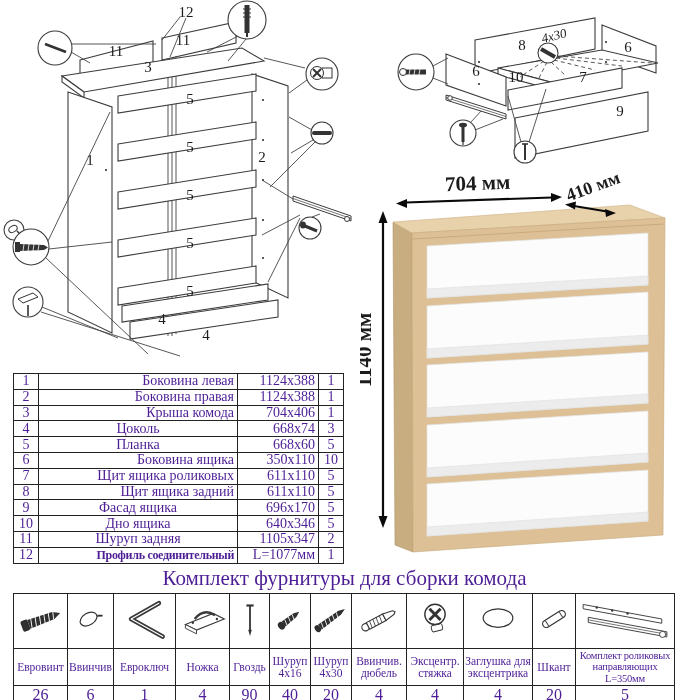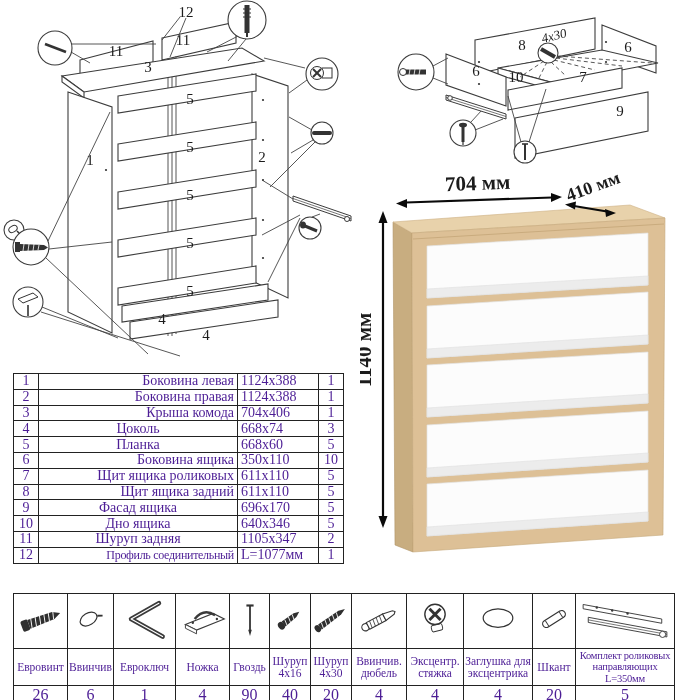--- a/index.html
+++ b/index.html
@@ -5,27 +5,27 @@
   html,body{margin:0;padding:0;background:#fff;}
   .page{position:relative;width:689px;height:700px;background:#fff;overflow:hidden;
         font-family:"Liberation Serif",serif;color:#4c1d95;}
   svg text{font-family:"Liberation Serif",serif;fill:#1c1c1c;}
   .diag{position:absolute;}
   
   #parts-table{position:absolute;left:13px;top:373px;border-collapse:collapse;
                font-size:14px;line-height:1;}
   #parts-table td{border:1.4px solid #222;height:14.8px;padding:0 3px;white-space:nowrap;text-align:right;}
   #parts-table td.name{width:192px;}
-  #parts-table td.size{width:74px;text-align:left;}
+  #parts-table td.size{width:74px;text-align:right;}
   #parts-table td.num{width:18px;text-align:center;}
   #parts-table td.qty{width:18px;text-align:center;}
   #parts-table tr:nth-child(4) td.name,#parts-table tr:nth-child(5) td.name,
   #parts-table tr:nth-child(9) td.name,#parts-table tr:nth-child(10) td.name,
   #parts-table tr:nth-child(11) td.name{text-align:center;}
-  #parts-table tr:nth-child(12) td.name{font-size:12px;letter-spacing:-0.3px;}
+  #parts-table tr:nth-child(12) td.name{font-size:12px;letter-spacing:-0.3px;font-weight:bold;}
   
   #hardware-title{position:absolute;left:0;top:566px;width:689px;text-align:center;
                   font-size:21px;}
   #hardware-table{position:absolute;left:13px;top:593px;border-collapse:collapse;table-layout:fixed;}
   #hardware-table td{border:1.4px solid #222;text-align:center;vertical-align:middle;padding:0;}
   #hardware-table tr.icons td{height:54px;}
   #hardware-table tr.labels td{height:29px;font-size:11.5px;line-height:1.08;padding:1px;}
   #hardware-table tr.labels td:last-child{font-size:10.5px;letter-spacing:-0.2px;margin-left:30px;}
   #hardware-table tr.qtys td{height:18px;font-size:16px;}
 </style>
@@ -429,20 +429,21 @@
         </tr>
       <tr>
           <td class="num">12</td>
           <td class="name">Профиль соединительный</td>
           <td class="size">L=1077мм</td>
           <td class="qty">1</td>
         </tr>
     </tbody>
   </table>
 
+  <div id="hardware-title">Комплект фурнитуры для сборки комода</div>
 
   <table id="hardware-table">
     <colgroup>
       <col style="width:54px">
         <col style="width:46px">
         <col style="width:62px">
         <col style="width:54px">
       <col style="width:40px">
         <col style="width:41px">
         <col style="width:41px">

